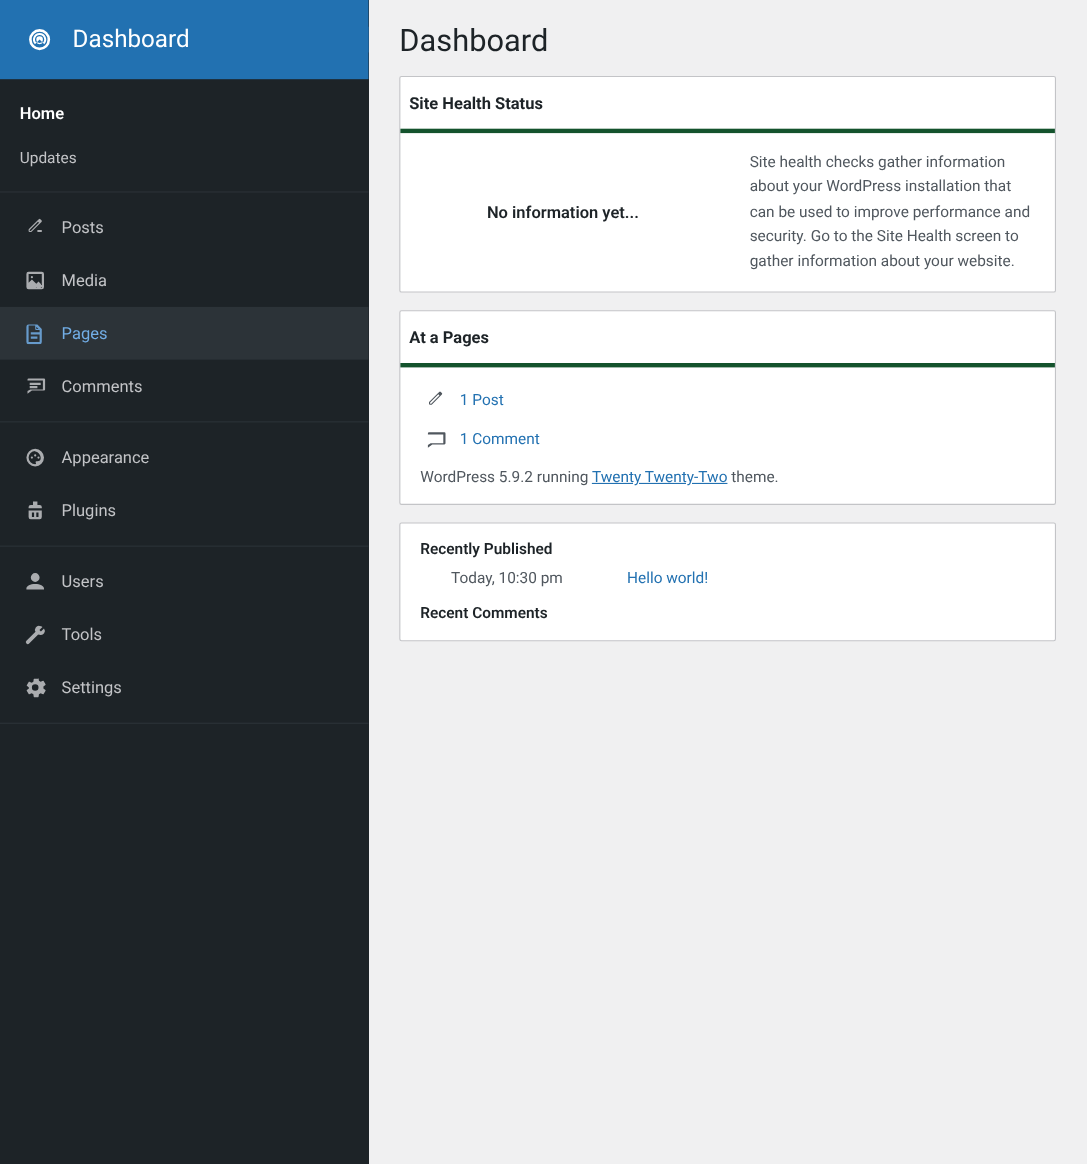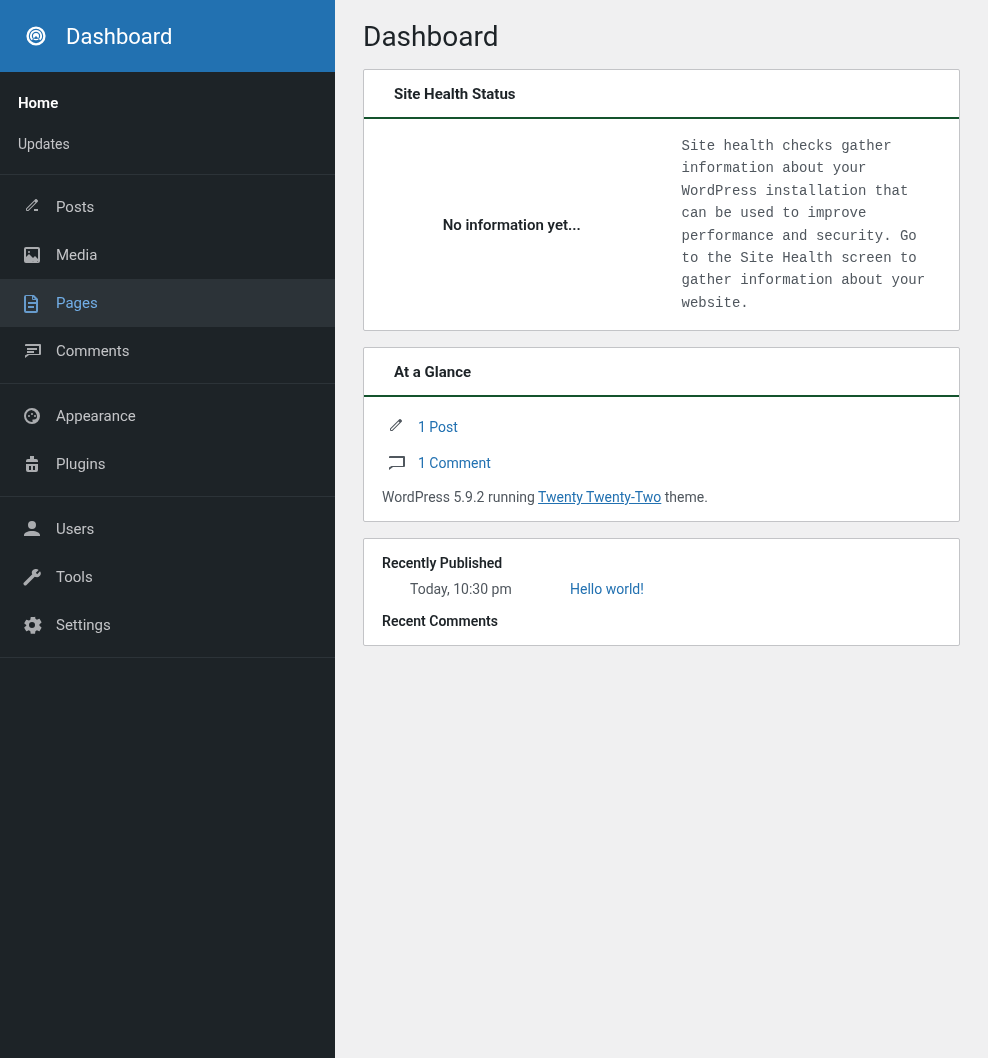--- a/index.html
+++ b/index.html
@@ -126,22 +126,22 @@
     }
 
     .widget {
       background: #fff;
       border: 1px solid #c3c4c7;
       margin: 0 28px 16px;
       border-radius: 2px;
     }
 
     .widget-header {
-      padding: 14px 30px;
-      border-bottom: 2px solid #14532d;
+      padding: 14px 8px;
+      border-bottom: 4px solid #14532d;
     }
 
     .widget-header-title {
       font-size: 15px;
       font-weight: 700;
       color: #1d2327;
     }
 
     .widget-body {
       padding: 16px 18px;
@@ -161,21 +161,20 @@
       color: #1d2327;
       flex: 1;
       text-align: center;
     }
 
     .site-health-desc {
       flex: 1;
       font-size: 14px;
       color: #50575e;
       line-height: 1.6;
-      font-family: Liberation Mono, monospace;
     }
 
     
     .glance-item {
       display: flex;
       align-items: center;
       margin-bottom: 8px;
       font-size: 14px;
     }
     .glance-icon {
@@ -370,21 +369,21 @@
     <div class="widget-body site-health-body">
       <div class="site-health-no-info">No information yet...</div>
       <div class="site-health-desc">
         <span>Site health checks gather information about your WordPress installation that can be used to improve performance and security. Go to the Site Health screen to gather information about your website.</span>
       </div>
     </div>
   </div>
 
   <div class="widget">
     <div class="widget-header">
-      <span class="widget-header-title">At a Glance</span>
+      <span class="widget-header-title">At a Pages</span>
     </div>
     <div class="widget-body">
       <div class="glance-item">
         <div class="glance-icon">
           <svg viewBox="0 0 20 20" style="width:20px;height:20px;fill:#50575e;">
             <path d="M13.293 2.293a1 1 0 0 1 1.414 0l1 1a1 1 0 0 1 0 1.414l-9 9A1 1 0 0 1 6 14H5a1 1 0 0 1-1-1v-1a1 1 0 0 1 .293-.707l8-8zM5 13h1l7.5-7.5-1-1L5 12v1z"></path>
           </svg>
         </div>
         <span>
           <a class="glance-link" href="#">

